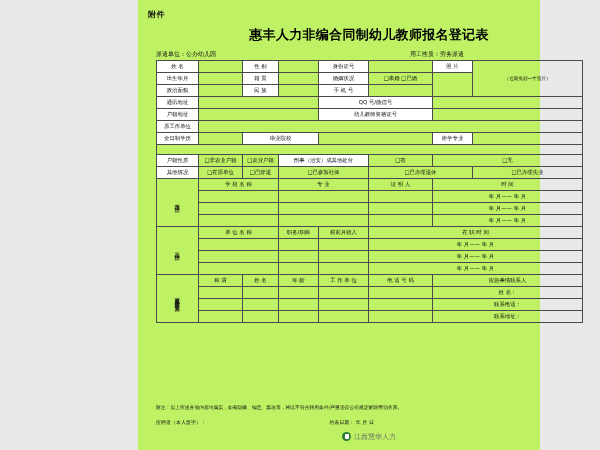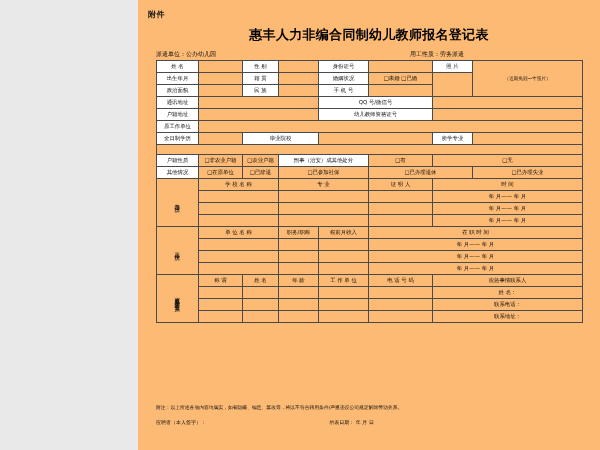--- a/index.html
+++ b/index.html
@@ -5,22 +5,22 @@
   html,body{margin:0;padding:0;}
   body{
     width:600px;height:450px;
     background:#e9e9e9;
     font-family:"DejaVu Sans","Liberation Sans",sans-serif;
     overflow:hidden;
   }
   .page{
     position:absolute;
     left:138px;top:0;
-    width:462px;height:450px;
-    background:#fdba74;
+    width:402px;height:450px;
+    background:#bef264;
   }
   .attach{
     position:absolute;left:10px;top:9px;
     font-size:8px;font-weight:bold;color:#111;
     letter-spacing:0.5px;
   }
   .doc-title{
     position:absolute;left:0;top:26px;width:462px;
     text-align:center;
     font-size:13px;font-weight:bold;color:#000;
@@ -290,14 +290,17 @@
 
   <div class="notes" style="top:404px">附注：以上所述各项内容均属实，如有隐瞒、编造、篡改等，将以不符合聘用条件/严重违反公司规定解除劳动关系。</div>
 
   <div class="notes2" style="top:419px">
     <span>应聘者（本人签字）：</span>
     <span style="display:inline-block;width:120px"></span>
     <span>填表日期：</span>
     <span>年   月   日</span>
   </div>
 
+  <div class="footer">
+    <span class="logo"></span><span>江西慧华人力</span>
+  </div>
 
 </div>
 
 </body></html>

